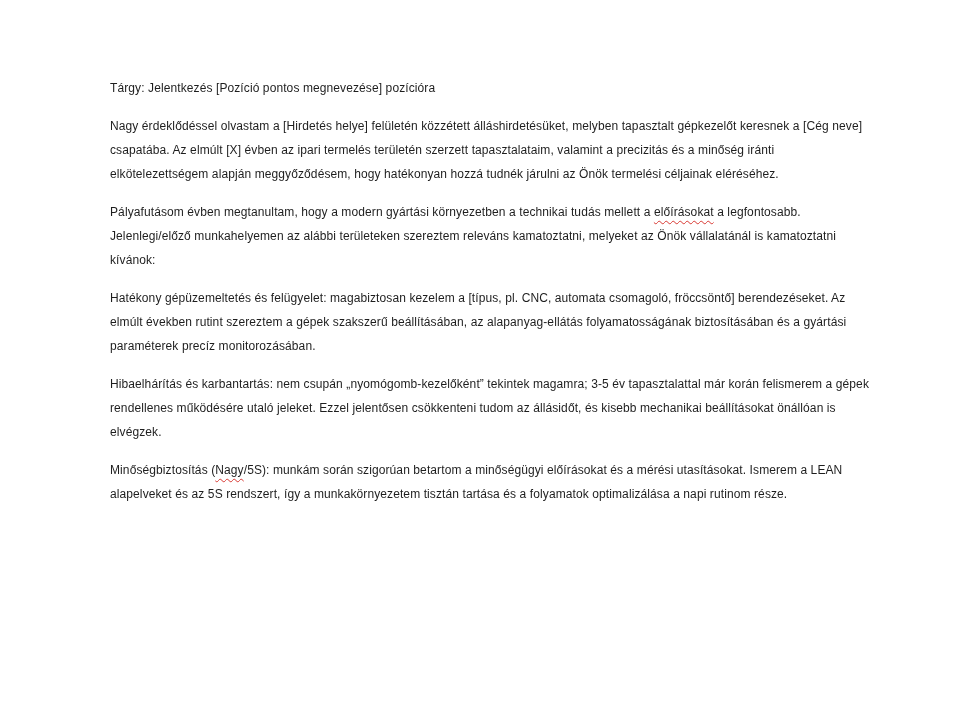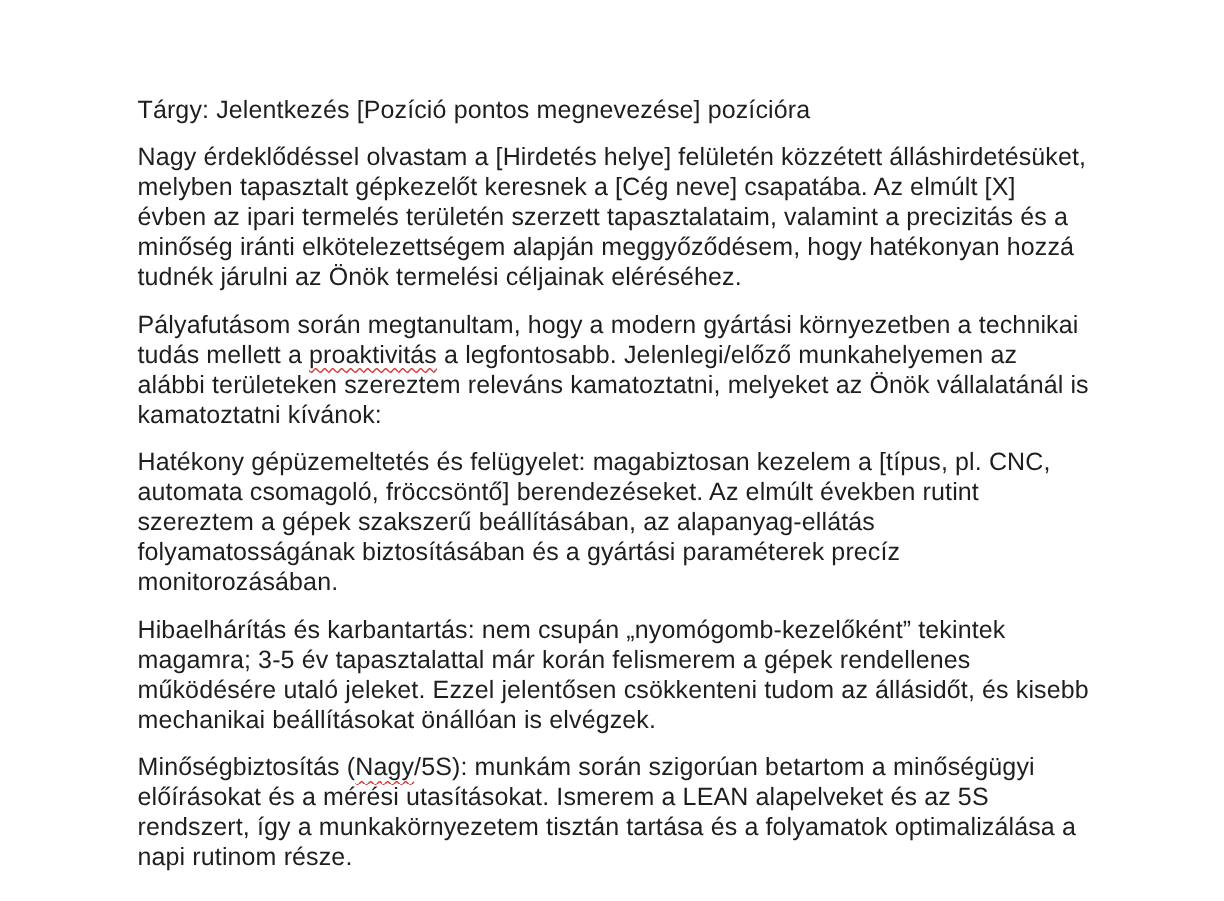--- a/index.html
+++ b/index.html
@@ -19,21 +19,21 @@
     height: 721px;
     background: var(--page-bg);
     padding: 76px 104px 0 110px;
     font-family: "Liberation Sans", "DejaVu Sans", sans-serif;
     color: var(--text-color);
   }
   .text-column {
     width: 763px;
   }
   .doc-paragraph {
-    font-size: 20px;
+    font-size: 12px;
     line-height: 24px;
     letter-spacing: 0.1px;
     margin: 0 0 14px 0;
     color: var(--text-color);
   }
   .misspelled {
     text-decoration: underline;
     text-decoration-style: wavy;
     text-decoration-color: var(--squiggle-color);
     text-decoration-thickness: 1px;
@@ -41,18 +41,18 @@
     text-decoration-skip-ink: none;
   }
 </style>
 </head>
 <body>
 
 <div class="document-page">
   <div class="text-column">
       <p class="doc-paragraph"><span class="text-run">Tárgy: Jelentkezés [Pozíció pontos megnevezése] pozícióra</span></p>
       <p class="doc-paragraph"><span class="text-run">Nagy érdeklődéssel olvastam a [Hirdetés helye] felületén közzétett álláshirdetésüket, melyben tapasztalt gépkezelőt keresnek a [Cég neve] csapatába. Az elmúlt [X] évben az ipari termelés területén szerzett tapasztalataim, valamint a precizitás és a minőség iránti elkötelezettségem alapján meggyőződésem, hogy hatékonyan hozzá tudnék járulni az Önök termelési céljainak eléréséhez.</span></p>
-      <p class="doc-paragraph"><span class="text-run">Pályafutásom során megtanultam, hogy a modern gyártási környezetben a technikai tudás mellett a </span><span class="misspelled">proaktivitás</span><span class="text-run"> a legfontosabb. Jelenlegi/előző munkahelyemen az alábbi területeken szereztem releváns kamatoztatni, melyeket az Önök vállalatánál is kamatoztatni kívánok:</span></p>
+      <p class="doc-paragraph"><span class="text-run">Pályafutásom évben megtanultam, hogy a modern gyártási környezetben a technikai tudás mellett a </span><span class="misspelled">előírásokat</span><span class="text-run"> a legfontosabb. Jelenlegi/előző munkahelyemen az alábbi területeken szereztem releváns kamatoztatni, melyeket az Önök vállalatánál is kamatoztatni kívánok:</span></p>
       <p class="doc-paragraph"><span class="text-run">Hatékony gépüzemeltetés és felügyelet: magabiztosan kezelem a [típus, pl. CNC, automata csomagoló, fröccsöntő] berendezéseket. Az elmúlt években rutint szereztem a gépek szakszerű beállításában, az alapanyag-ellátás folyamatosságának biztosításában és a gyártási paraméterek precíz monitorozásában.</span></p>
       <p class="doc-paragraph"><span class="text-run">Hibaelhárítás és karbantartás: nem csupán „nyomógomb-kezelőként” tekintek magamra; 3-5 év tapasztalattal már korán felismerem a gépek rendellenes működésére utaló jeleket. Ezzel jelentősen csökkenteni tudom az állásidőt, és kisebb mechanikai beállításokat önállóan is elvégzek.</span></p>
       <p class="doc-paragraph"><span class="text-run">Minőségbiztosítás (</span><span class="misspelled">Nagy</span><span class="text-run">/5S): munkám során szigorúan betartom a minőségügyi előírásokat és a mérési utasításokat. Ismerem a LEAN alapelveket és az 5S rendszert, így a munkakörnyezetem tisztán tartása és a folyamatok optimalizálása a napi rutinom része.</span></p>
     </div>
 </div>
 
 </body></html>

